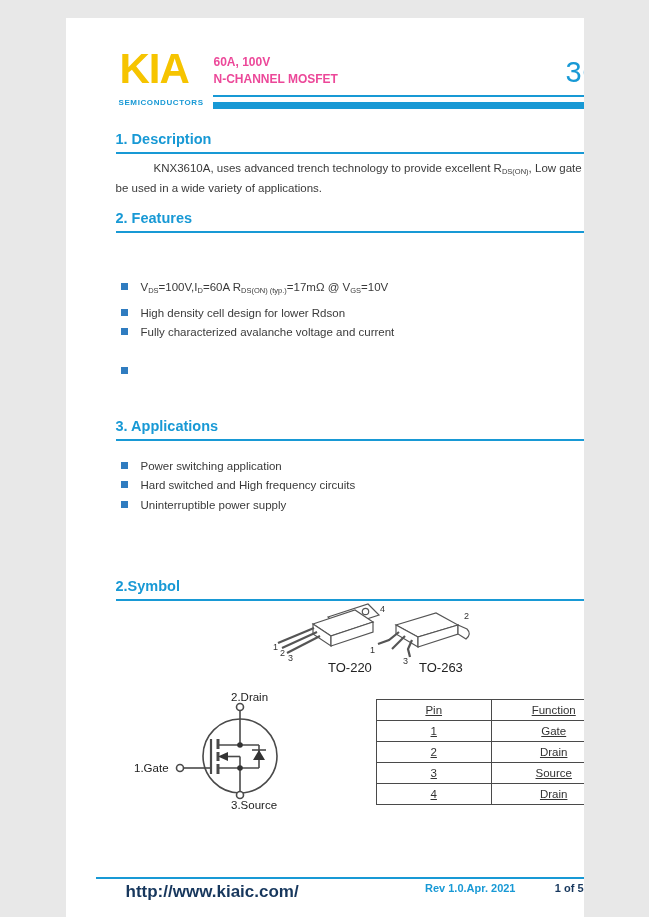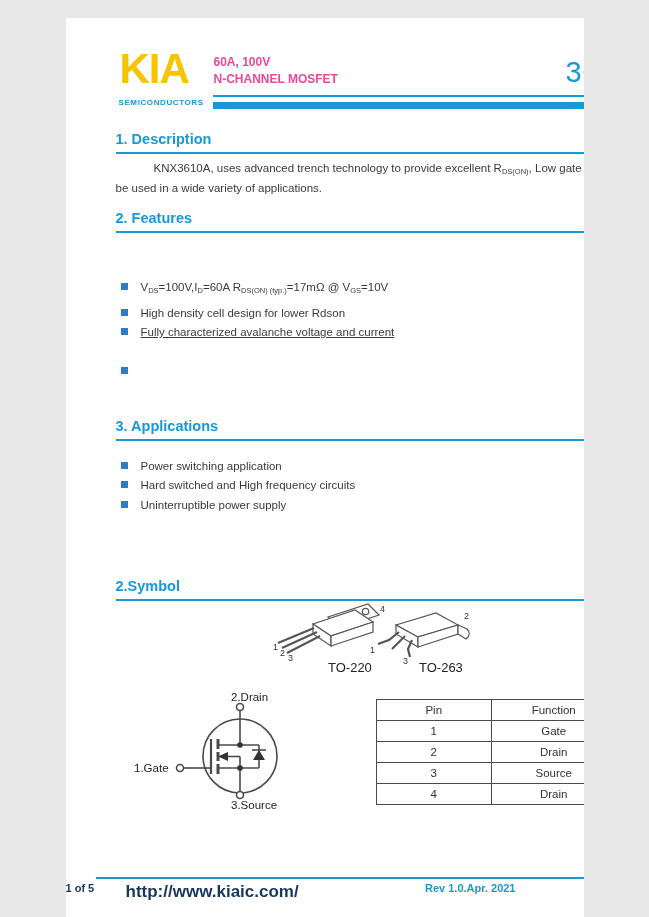--- a/index.html
+++ b/index.html
@@ -26,35 +26,35 @@
     border-bottom:2px solid #1899D5; }
   
   .desc-text { position:absolute; left:50px; top:142px; width:548px;
     font-size:11.5px; line-height:17px; color:#3a3a3a; text-indent:38px; }
   sub.ss { font-size:7.5px; vertical-align:-2px; letter-spacing:0; }
   .li { position:absolute; left:55px; font-size:11.5px; color:#3a3a3a; line-height:14px; }
   .li .sq { display:inline-block; width:7px; height:7px; background:#2F7CC0;
     margin-right:13px; vertical-align:1px; }
   
   .pin-table { position:absolute; left:310px; top:681px; width:241px;
-    border-collapse:collapse; font-size:11.5px; color:#333; }
+    border-collapse:collapse; font-size:11.5px; color:#333;text-decoration:underline; }
   .pin-table th, .pin-table td { border:1.5px solid #4a4a4a; text-align:center;
     height:21px; font-weight:normal; padding:0; }
   .pin-table col.c1 { width:116px; } .pin-table col.c2 { width:125px; }
   
   .pkg-svg { position:absolute; left:200px; top:583px; }
   .sym-svg { position:absolute; left:60px; top:668px; }
   .pkg-label { font-size:13px; fill:#222; font-family:"Liberation Sans",sans-serif; }
   .pin-num { font-size:9px; fill:#333; font-family:"Liberation Sans",sans-serif; }
   .term-label { font-size:11.5px; fill:#222; font-family:"Liberation Sans",sans-serif; }
   
   .foot-line { position:absolute; left:30px; top:859px; width:588px; height:2px; background:#1899D5; }
   .foot-url { position:absolute; left:60px; top:864px; font-size:17px; font-weight:bold;
     color:#17375D; text-decoration:none; }
-  .foot-page { position:absolute; left:0; right:0; top:864px; text-align:left;
+  .foot-page { position:absolute; left:0; right:0; top:864px; text-align:right;
     font-size:11px; font-weight:bold; color:#17375D; }
   .foot-rev { position:absolute; right:68px; top:864px; font-size:11px;
     font-weight:bold; color:#1899D5;text-align:center; }
 </style>
 </head>
 <body>
 
 <div class="page">
 
   <div class="kia-logo">KIA</div>
@@ -71,21 +71,21 @@
   <p class="desc-text"><span>KNX3610A, uses advanced trench technology to provide excellent R</span><sub class="ss">DS(ON)</sub><span>, Low gate charge,It can be used in a wide variety of applications.</span></p>
 
   <div class="sec-head" style="top:192px;">2. Features</div>
 
   <div class="li" style="top:262px;">
     <span class="sq"></span><span>V</span><sub class="ss">DS</sub><span>=100V,I</span><sub class="ss">D</sub><span>=60A R</span><sub class="ss">DS(ON) (typ.)</sub><span>=17mΩ @ V</span><sub class="ss">GS</sub><span>=10V</span>
   </div>
   <div class="li" style="top:288px;">
     <span class="sq"></span><span>High density cell design for lower Rdson</span>
   </div>
-  <div class="li" style="top:307px;text-decoration:underline;">
+  <div class="li" style="top:307px;">
     <span class="sq"></span><span>Fully characterized avalanche voltage and current</span>
   </div>
   <div class="li" style="top:346px;">
     <span class="sq"></span>
   </div>
 
   <div class="sec-head" style="top:400px;">3. Applications</div>
 
   <div class="li" style="top:441px;">
     <span class="sq"></span><span>Power switching application</span>

